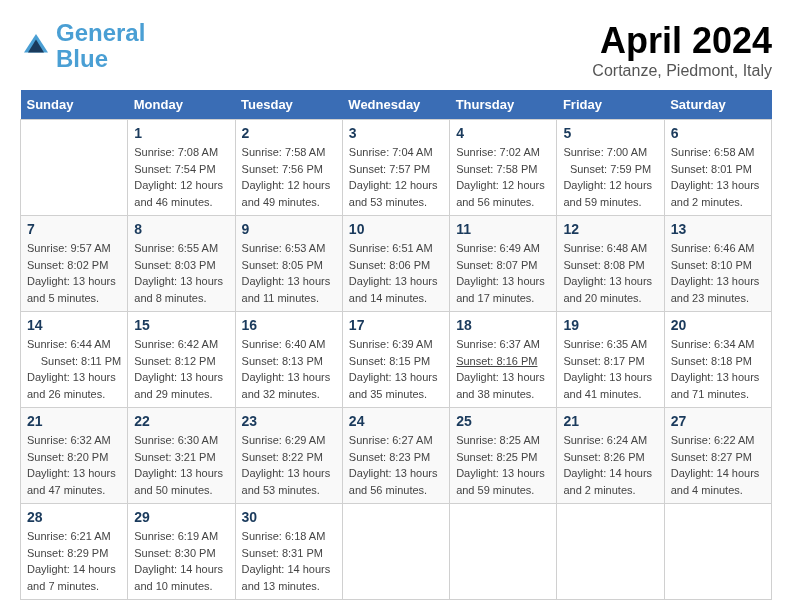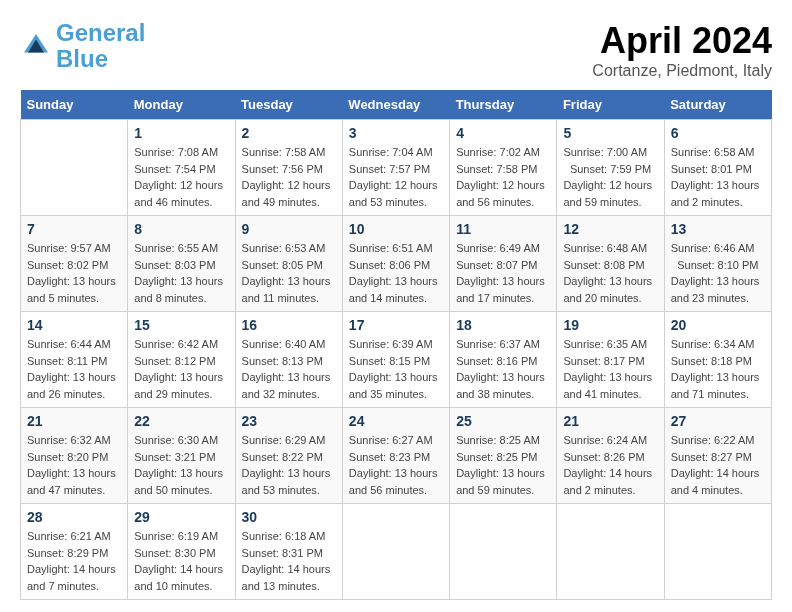--- a/index.html
+++ b/index.html
@@ -232,32 +232,32 @@
             <span style="display: block;">Sunrise: 6:48 AM</span>
             <span style="display: block;">Sunset: 8:08 PM</span>
             <span style="display: block;">Daylight: 13 hours</span>
             <span style="display: block;">and 20 minutes.</span>
           </div>
         </td>
         <td>
           <span class="day-num">13</span>
           <div class="day-info">
             <span style="display: block;">Sunrise: 6:46 AM</span>
-            <span style="display: block; text-align: center;">Sunset: 8:10 PM</span>
+            <span style="display: block;">Sunset: 8:10 PM</span>
             <span style="display: block;">Daylight: 13 hours</span>
             <span style="display: block;">and 23 minutes.</span>
           </div>
         </td>
       </tr>
       <tr>
         <td>
           <span class="day-num">14</span>
           <div class="day-info">
             <span style="display: block;">Sunrise: 6:44 AM</span>
-            <span style="display: block;">Sunset: 8:11 PM</span>
+            <span style="display: block; text-align: right;">Sunset: 8:11 PM</span>
             <span style="display: block;">Daylight: 13 hours</span>
             <span style="display: block;">and 26 minutes.</span>
           </div>
         </td>
         <td>
           <span class="day-num">15</span>
           <div class="day-info">
             <span style="display: block;">Sunrise: 6:42 AM</span>
             <span style="display: block;">Sunset: 8:12 PM</span>
             <span style="display: block;">Daylight: 13 hours</span>
@@ -279,21 +279,21 @@
             <span style="display: block;">Sunrise: 6:39 AM</span>
             <span style="display: block;">Sunset: 8:15 PM</span>
             <span style="display: block;">Daylight: 13 hours</span>
             <span style="display: block;">and 35 minutes.</span>
           </div>
         </td>
         <td>
           <span class="day-num">18</span>
           <div class="day-info">
             <span style="display: block;">Sunrise: 6:37 AM</span>
-            <span style="display: block;">Sunset: 8:16 PM</span>
+            <span style="display: block; text-decoration: underline;">Sunset: 8:16 PM</span>
             <span style="display: block;">Daylight: 13 hours</span>
             <span style="display: block;">and 38 minutes.</span>
           </div>
         </td>
         <td>
           <span class="day-num">19</span>
           <div class="day-info">
             <span style="display: block;">Sunrise: 6:35 AM</span>
             <span style="display: block;">Sunset: 8:17 PM</span>
             <span style="display: block;">Daylight: 13 hours</span>

